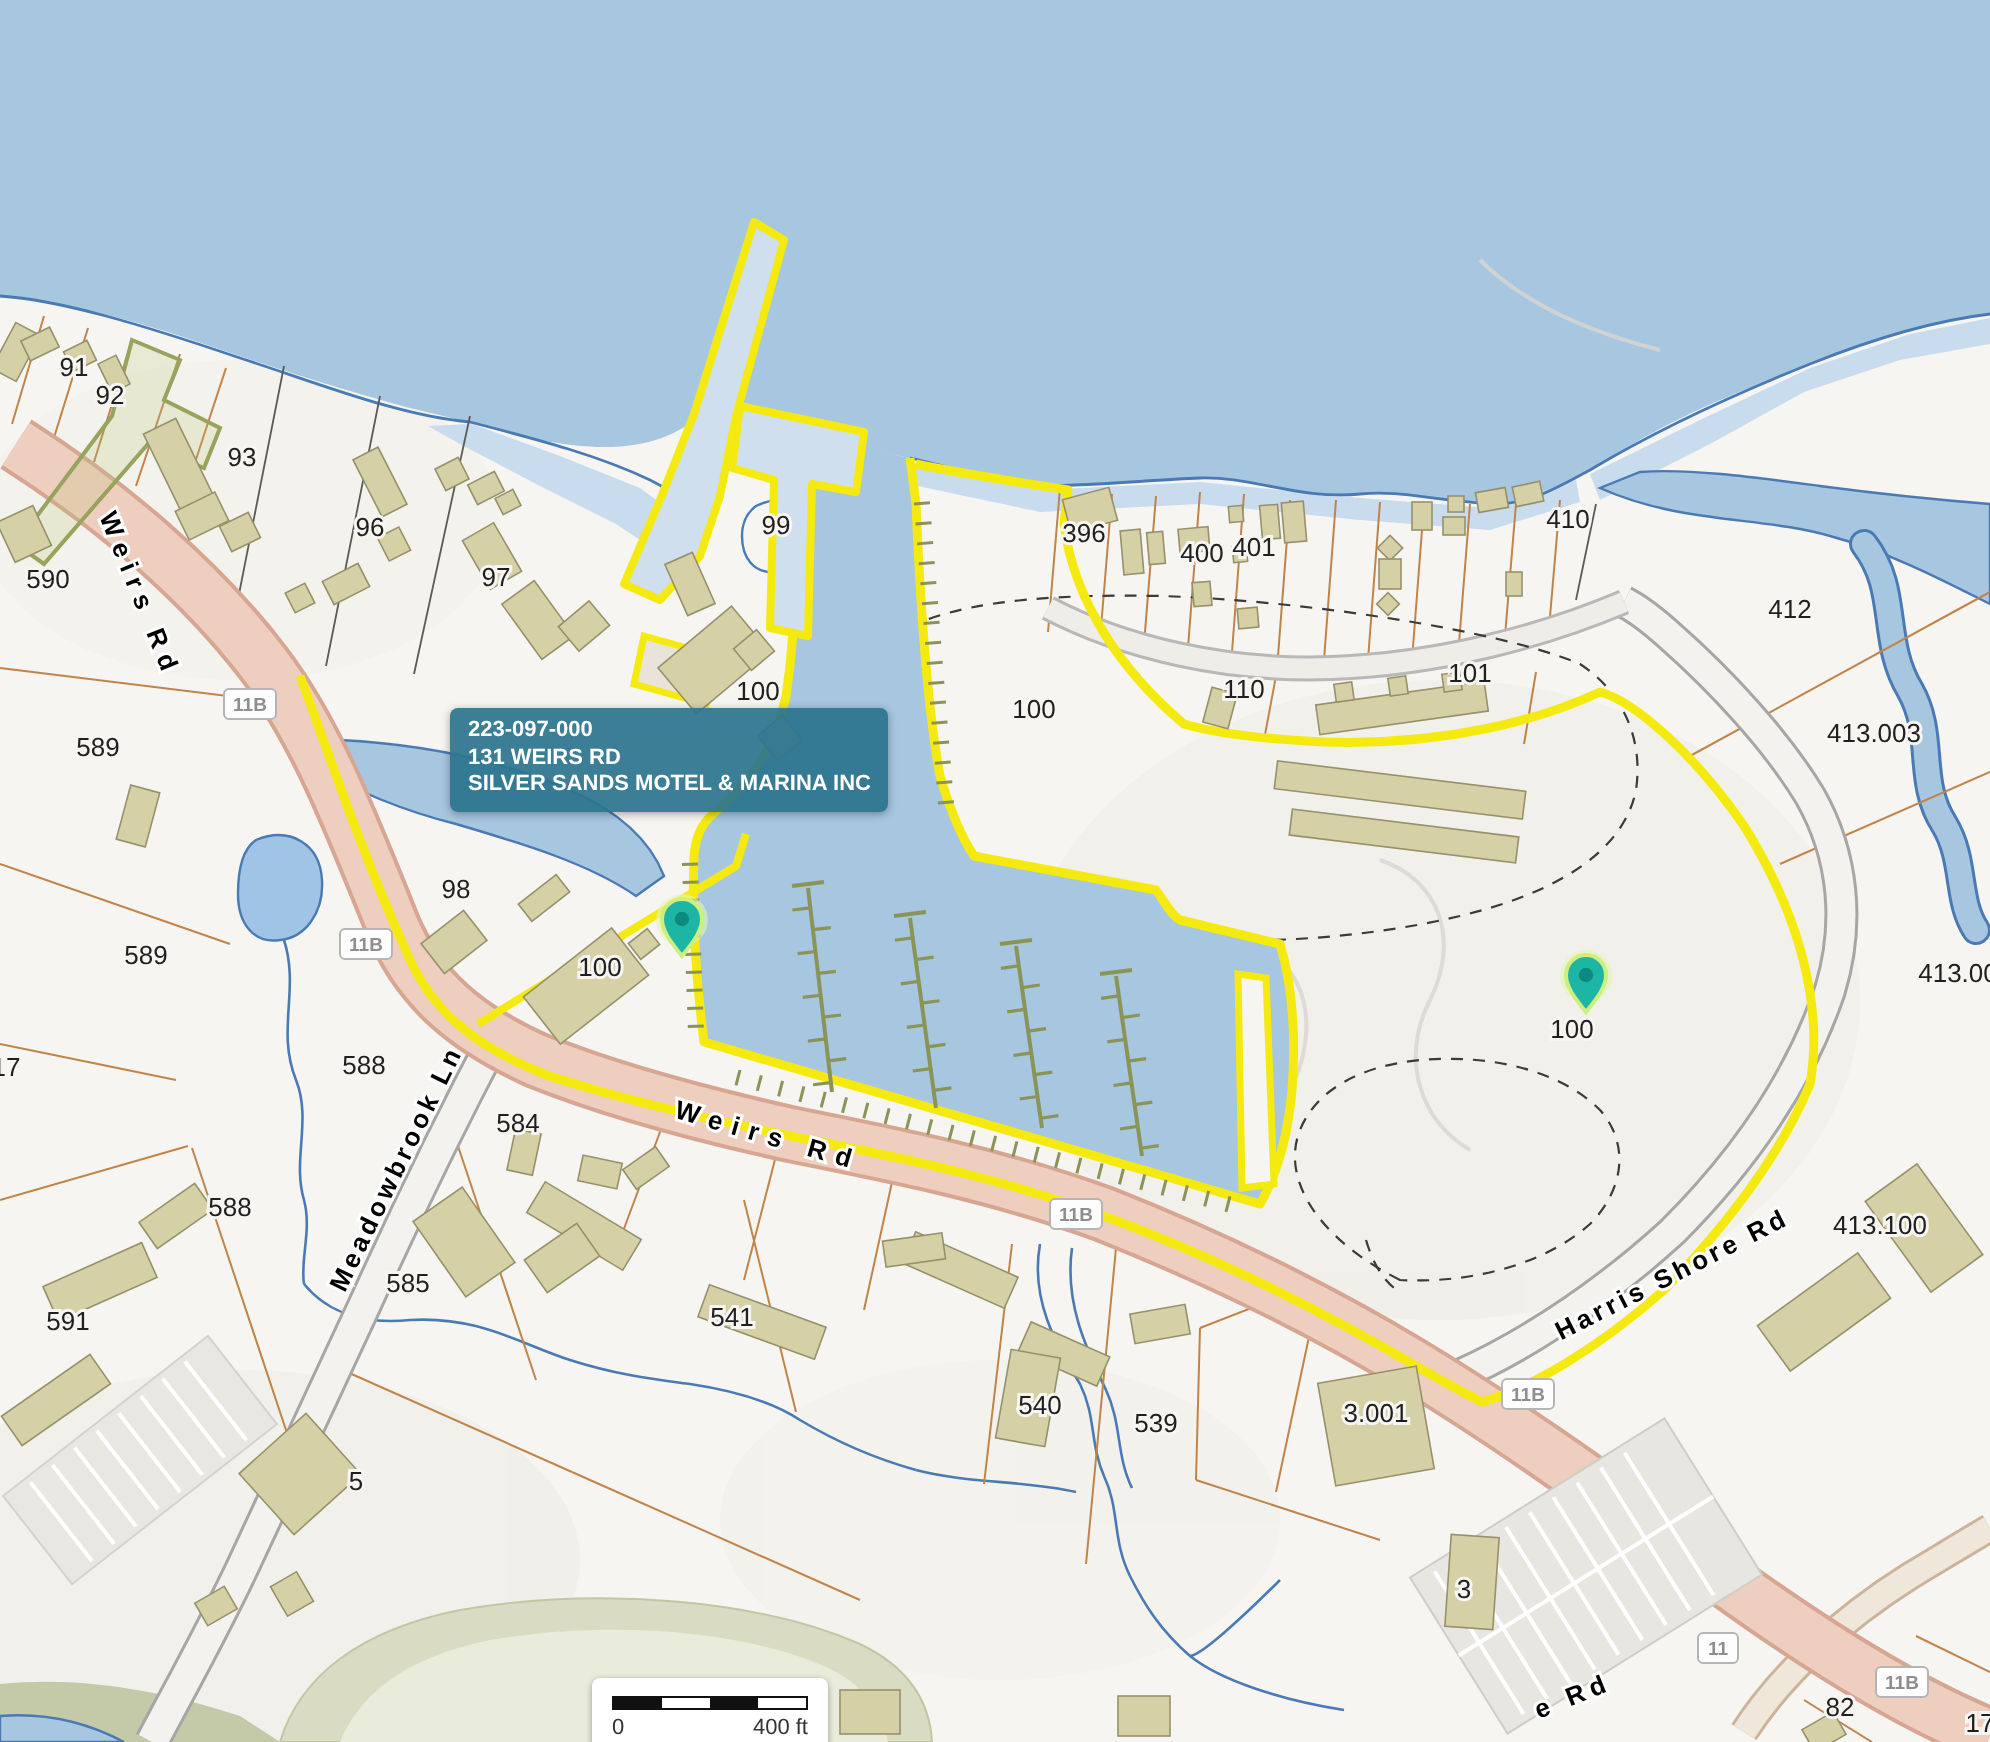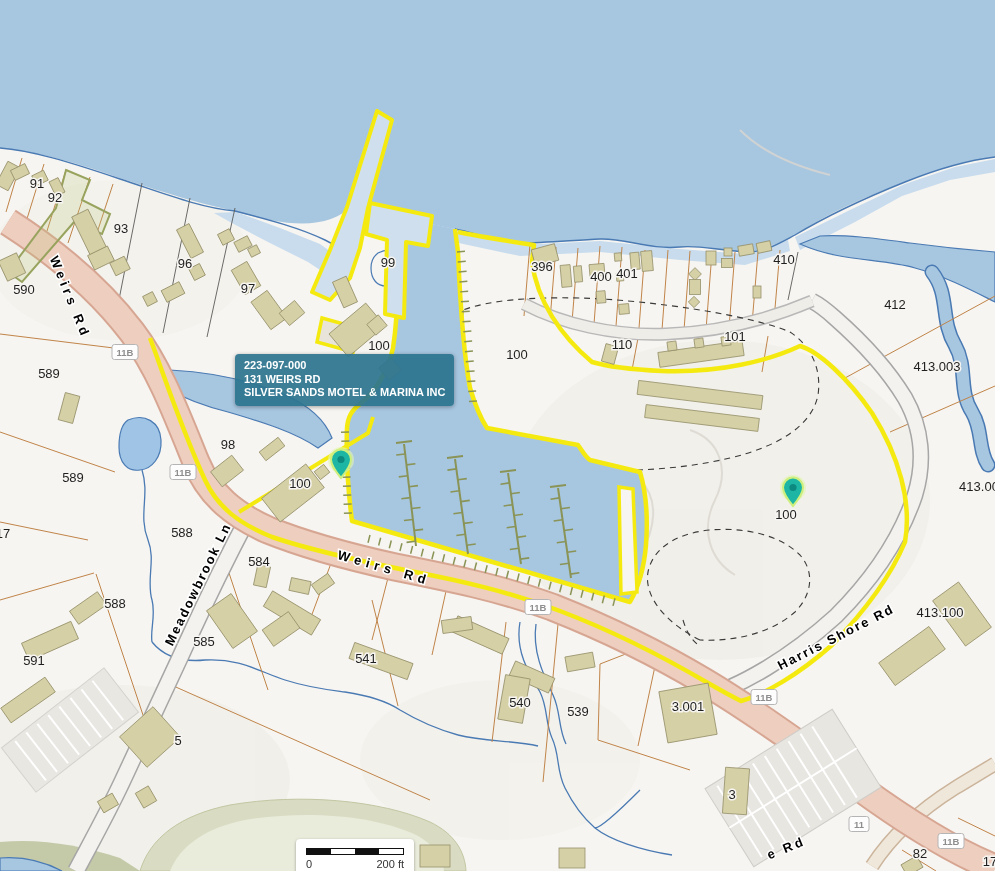--- a/index.html
+++ b/index.html
@@ -11,21 +11,21 @@
   .rlabel{font-size:13px;font-weight:bold;fill:#000;text-anchor:middle;paint-order:stroke;
           stroke:#ffffff;stroke-width:3px;font-family:"Liberation Sans",sans-serif;}
   .shield-box{fill:#fdfdfd;stroke:#b5b5b5;stroke-width:1;}
   .shield-text{font-size:9.5px;font-weight:bold;fill:#8e8e8e;text-anchor:middle;
                font-family:"Liberation Sans",sans-serif;}
   .dash{fill:none;stroke:#3a3a3a;stroke-width:1.1;stroke-dasharray:6 5;}
   .contour{fill:none;stroke:#d9d6cf;stroke-width:2;opacity:.8;}
   #tooltip{position:absolute;left:225px;top:354px;background:rgba(44,116,143,.93);
            color:#fff;font-size:11px;line-height:13.5px;font-weight:bold;
            padding:5px 9px 6px 9px;border-radius:4px;box-shadow:0 1px 4px rgba(0,0,0,.35);
-           white-space:nowrap;z-index:5;margin-left:10px;}
+           white-space:nowrap;z-index:5;}
   #scalebar{position:absolute;left:296px;top:839px;width:118px;height:44px;background:#fff;
             border-radius:4px;box-shadow:0 1px 3px rgba(0,0,0,.35);padding:9px 10px 0 10px;
             box-sizing:border-box;z-index:5;}
   #scalebar .bar{display:flex;height:5px;border:1px solid #111;width:96px;}
   #scalebar .bar span{flex:1;}
   #scalebar .bar span:nth-child(odd){background:#111;}
   #scalebar .bar span:nth-child(even){background:#fff;}
   #scalebar .lbls{display:flex;justify-content:space-between;font-size:11px;color:#333;
                   margin-top:3px;}
 </style>
@@ -498,15 +498,15 @@
 
 <div id="scalebar">
   <div class="bar">
     <span></span>
       <span></span>
       <span></span>
       <span></span>
   </div>
   <div class="lbls">
     <span>0</span>
-    <span>200 ft</span>
+    <span>400 ft</span>
   </div>
 </div>
 
 </body></html>

